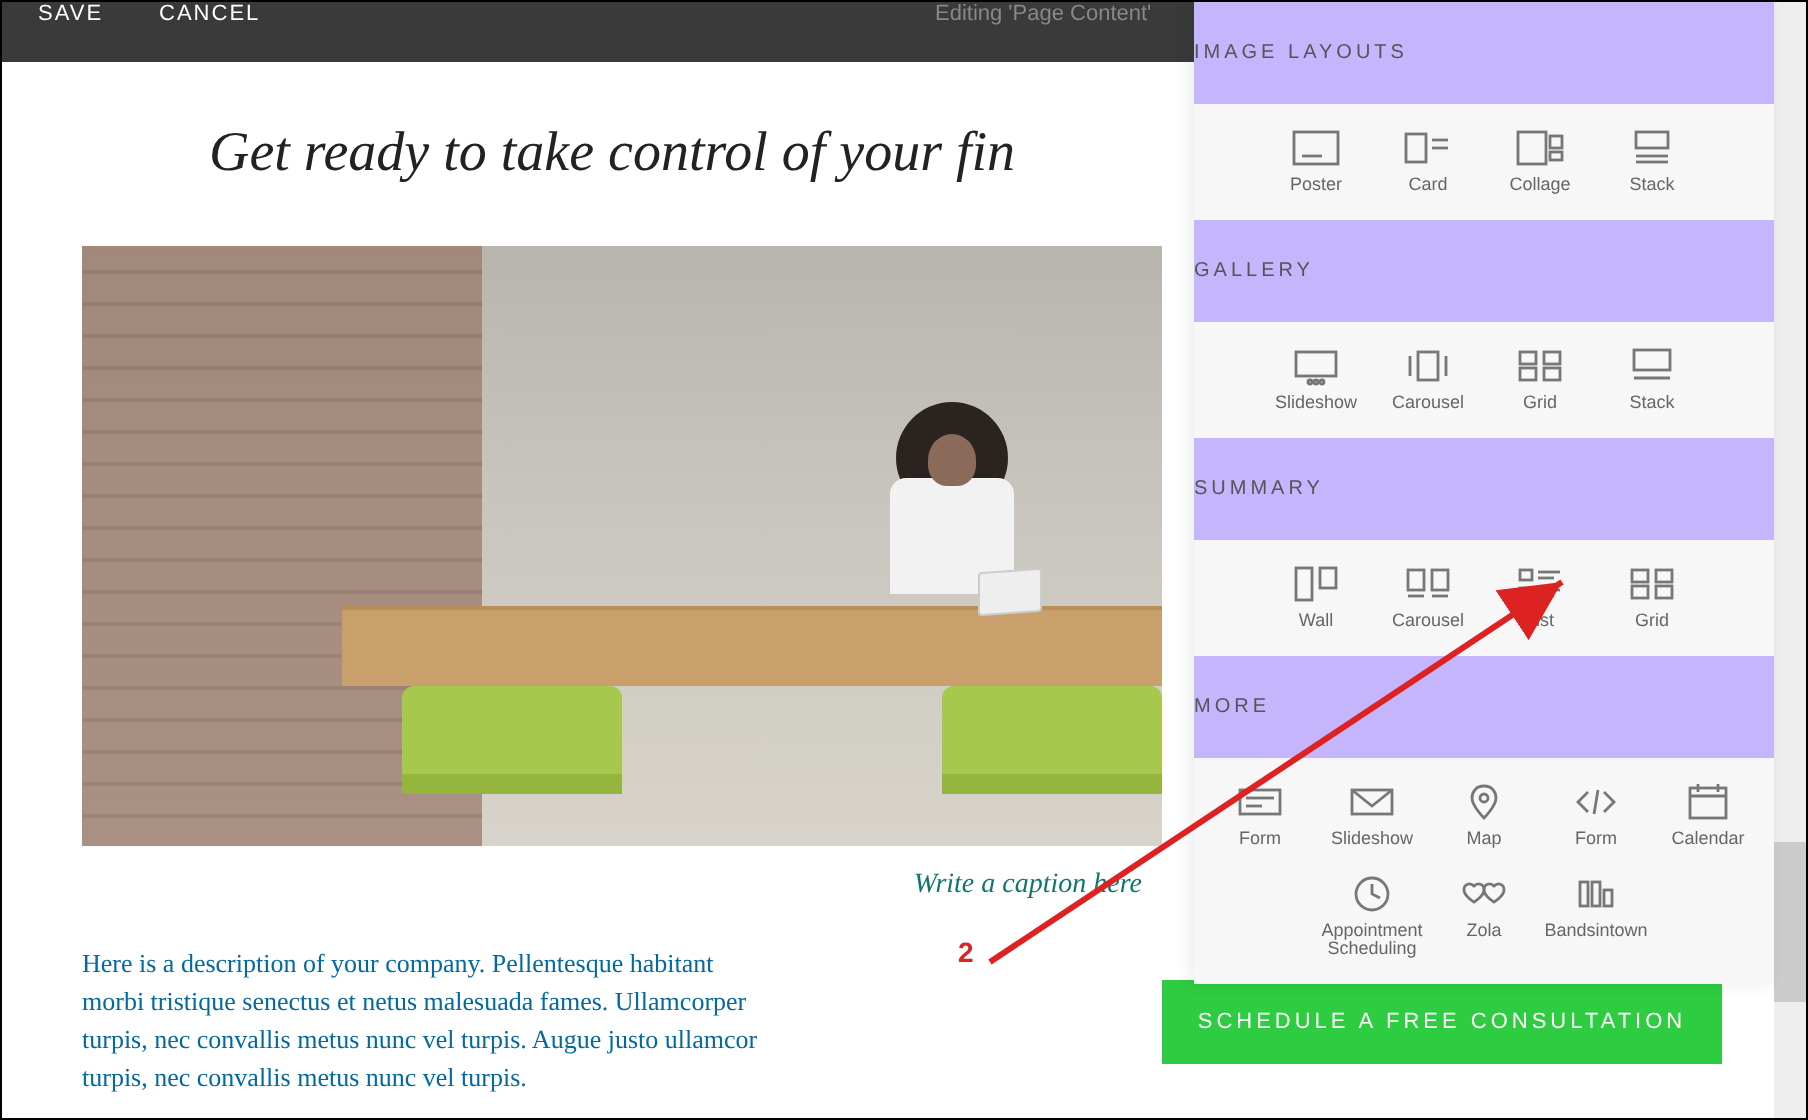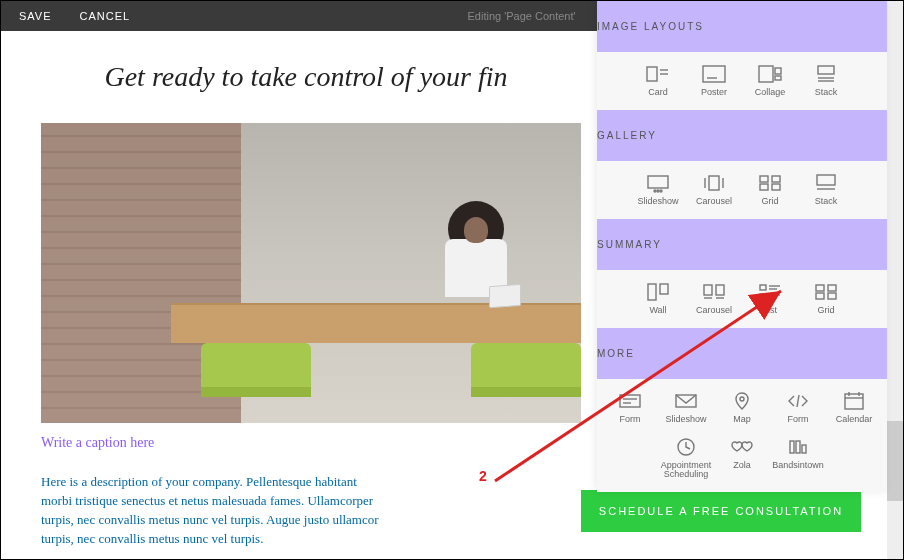--- a/index.html
+++ b/index.html
@@ -1,35 +1,35 @@
 <!DOCTYPE html>
 <html><head>
 <meta charset="utf-8">
 <style>
 * { margin:0; padding:0; box-sizing:border-box; }
 body { font-family:-apple-system,BlinkMacSystemFont,"Segoe UI",sans-serif; width:904px; height:560px; overflow:hidden; position:relative; background:#fff; border:1px solid #000; }
-.topbar { height:30px; background:#3a3a3a; display:flex; align-items:center; padding:0 18px; color:#fff; font-size:11px; letter-spacing:1px; }
+.topbar { height:30px; background:#3a3a3a; display:flex; padding:0 18px; color:#fff; font-size:11px; letter-spacing:1px; }
 .topbar .btn { margin-right:28px; cursor:pointer; }
 .topbar .title { flex:1; text-align:center; color:#888; font-size:11px; letter-spacing:0; }
 .page { padding:30px 40px 0 40px; width:610px; }
 .headline { font-family:Georgia,"Times New Roman",serif; font-style:italic; font-size:28px; text-align:center; color:#222; margin-bottom:30px; white-space:nowrap; overflow:hidden; }
 .hero { width:540px; height:300px; margin:0 auto; background:linear-gradient(180deg,#b8b5af 0%,#c9c6bf 45%,#d8d4cb 100%); position:relative; overflow:hidden; }
 .brick { position:absolute; left:0; top:0; width:200px; height:300px; background:repeating-linear-gradient(0deg,#9a7a6a 0 14px,#8a6a5a 14px 16px),repeating-linear-gradient(90deg,transparent 0 30px,rgba(0,0,0,.12) 30px 32px); opacity:.75; }
 .table { position:absolute; left:130px; right:0; top:180px; height:40px; background:#c9a06c; border-top:2px solid #b88e5a; }
 .person { position:absolute; left:390px; top:78px; width:90px; height:105px; }
 .hair { width:56px; height:56px; background:#2a231f; border-radius:50%; margin:0 auto; }
 .face { width:24px; height:26px; background:#8a6a58; border-radius:50% 50% 40% 40%; margin:-40px auto 0; position:relative; z-index:1; }
 .torso { width:62px; height:58px; background:#f2f2f2; border-radius:8px 8px 0 0; margin:-4px auto 0; }
 .tablet { position:absolute; left:448px; top:162px; width:32px; height:22px; background:#eee; border:1px solid #ccc; border-radius:2px; transform:skewY(-4deg); }
 .chair { position:absolute; top:220px; width:120px; height:70px; }
 .chair.left { left:160px; }
 .chair.right { left:420px; transform:scaleX(-1); }
 .chair .back { width:110px; height:44px; background:#a6c84c; border-radius:6px 6px 0 0; }
 .chair .seat { width:110px; height:10px; background:#94b63e; }
-.caption { text-align:left; color:#8b5cf6; font-family:Georgia,serif; font-size:14px; margin-top:12px; }
+.caption { text-align:right; color:#0f766e; font-family:Georgia,serif; font-style:italic; font-size:14px; margin-top:12px; }
 .desc { font-family:Georgia,"Times New Roman",serif; font-size:13px; color:#0369a1; line-height:1.45; margin-top:22px; max-width:350px; }
 .cta { position:absolute; left:580px; top:489px; width:280px; height:42px; background:#2ecc40; color:#fff; display:flex; align-items:center; justify-content:center; font-size:11px; letter-spacing:2px; cursor:pointer; }
 .panel { position:absolute; right:16px; top:0; width:290px; background:#fff; box-shadow:-2px 0 8px rgba(0,0,0,.08); z-index:5; }
 .panel h3 { font-size:10px; letter-spacing:2px; font-weight:400; color:#555; padding:20px 0; background:#c4b5fd; }
 .grid { display:flex; flex-wrap:wrap; justify-content:center; padding:6px 0; background:#f7f7f7; }
 .item { width:56px; text-align:center; padding:6px 0; cursor:pointer; }
 .item .ic { width:26px; height:20px; margin:0 auto 4px; display:flex; align-items:center; justify-content:center; }
 .item .ic svg { width:26px; height:20px; stroke:#777; fill:none; stroke-width:1.4; }
 .item .lbl { font-size:9px; color:#666; line-height:1.1; }
 .scroll-stub { position:absolute; right:0; top:0; width:16px; height:560px; background:#eee; }
@@ -75,35 +75,35 @@
 </div>
 
 <div class="cta">SCHEDULE A FREE CONSULTATION</div>
 
 <div class="panel">
   <h3>IMAGE LAYOUTS</h3>
   <div class="grid">
     <div class="item">
         <div class="ic">
           <svg viewBox="0 0 26 20">
+            <rect x="2" y="2" width="22" height="16"></rect>
+            <line x1="6" y1="14" x2="16" y2="14"></line>
+          </svg>
+        </div>
+        <div class="lbl">Poster</div>
+      </div>
+    <div class="item">
+        <div class="ic">
+          <svg viewBox="0 0 26 20">
             <rect x="2" y="3" width="10" height="14"></rect>
             <line x1="15" y1="6" x2="23" y2="6"></line>
             <line x1="15" y1="10" x2="23" y2="10"></line>
           </svg>
         </div>
         <div class="lbl">Card</div>
-      </div>
-    <div class="item">
-        <div class="ic">
-          <svg viewBox="0 0 26 20">
-            <rect x="2" y="2" width="22" height="16"></rect>
-            <line x1="6" y1="14" x2="16" y2="14"></line>
-          </svg>
-        </div>
-        <div class="lbl">Poster</div>
       </div>
     <div class="item">
         <div class="ic">
           <svg viewBox="0 0 26 20">
             <rect x="2" y="2" width="14" height="16"></rect>
             <rect x="18" y="4" width="6" height="6"></rect>
             <rect x="18" y="12" width="6" height="4"></rect>
           </svg>
         </div>
         <div class="lbl">Collage</div>

